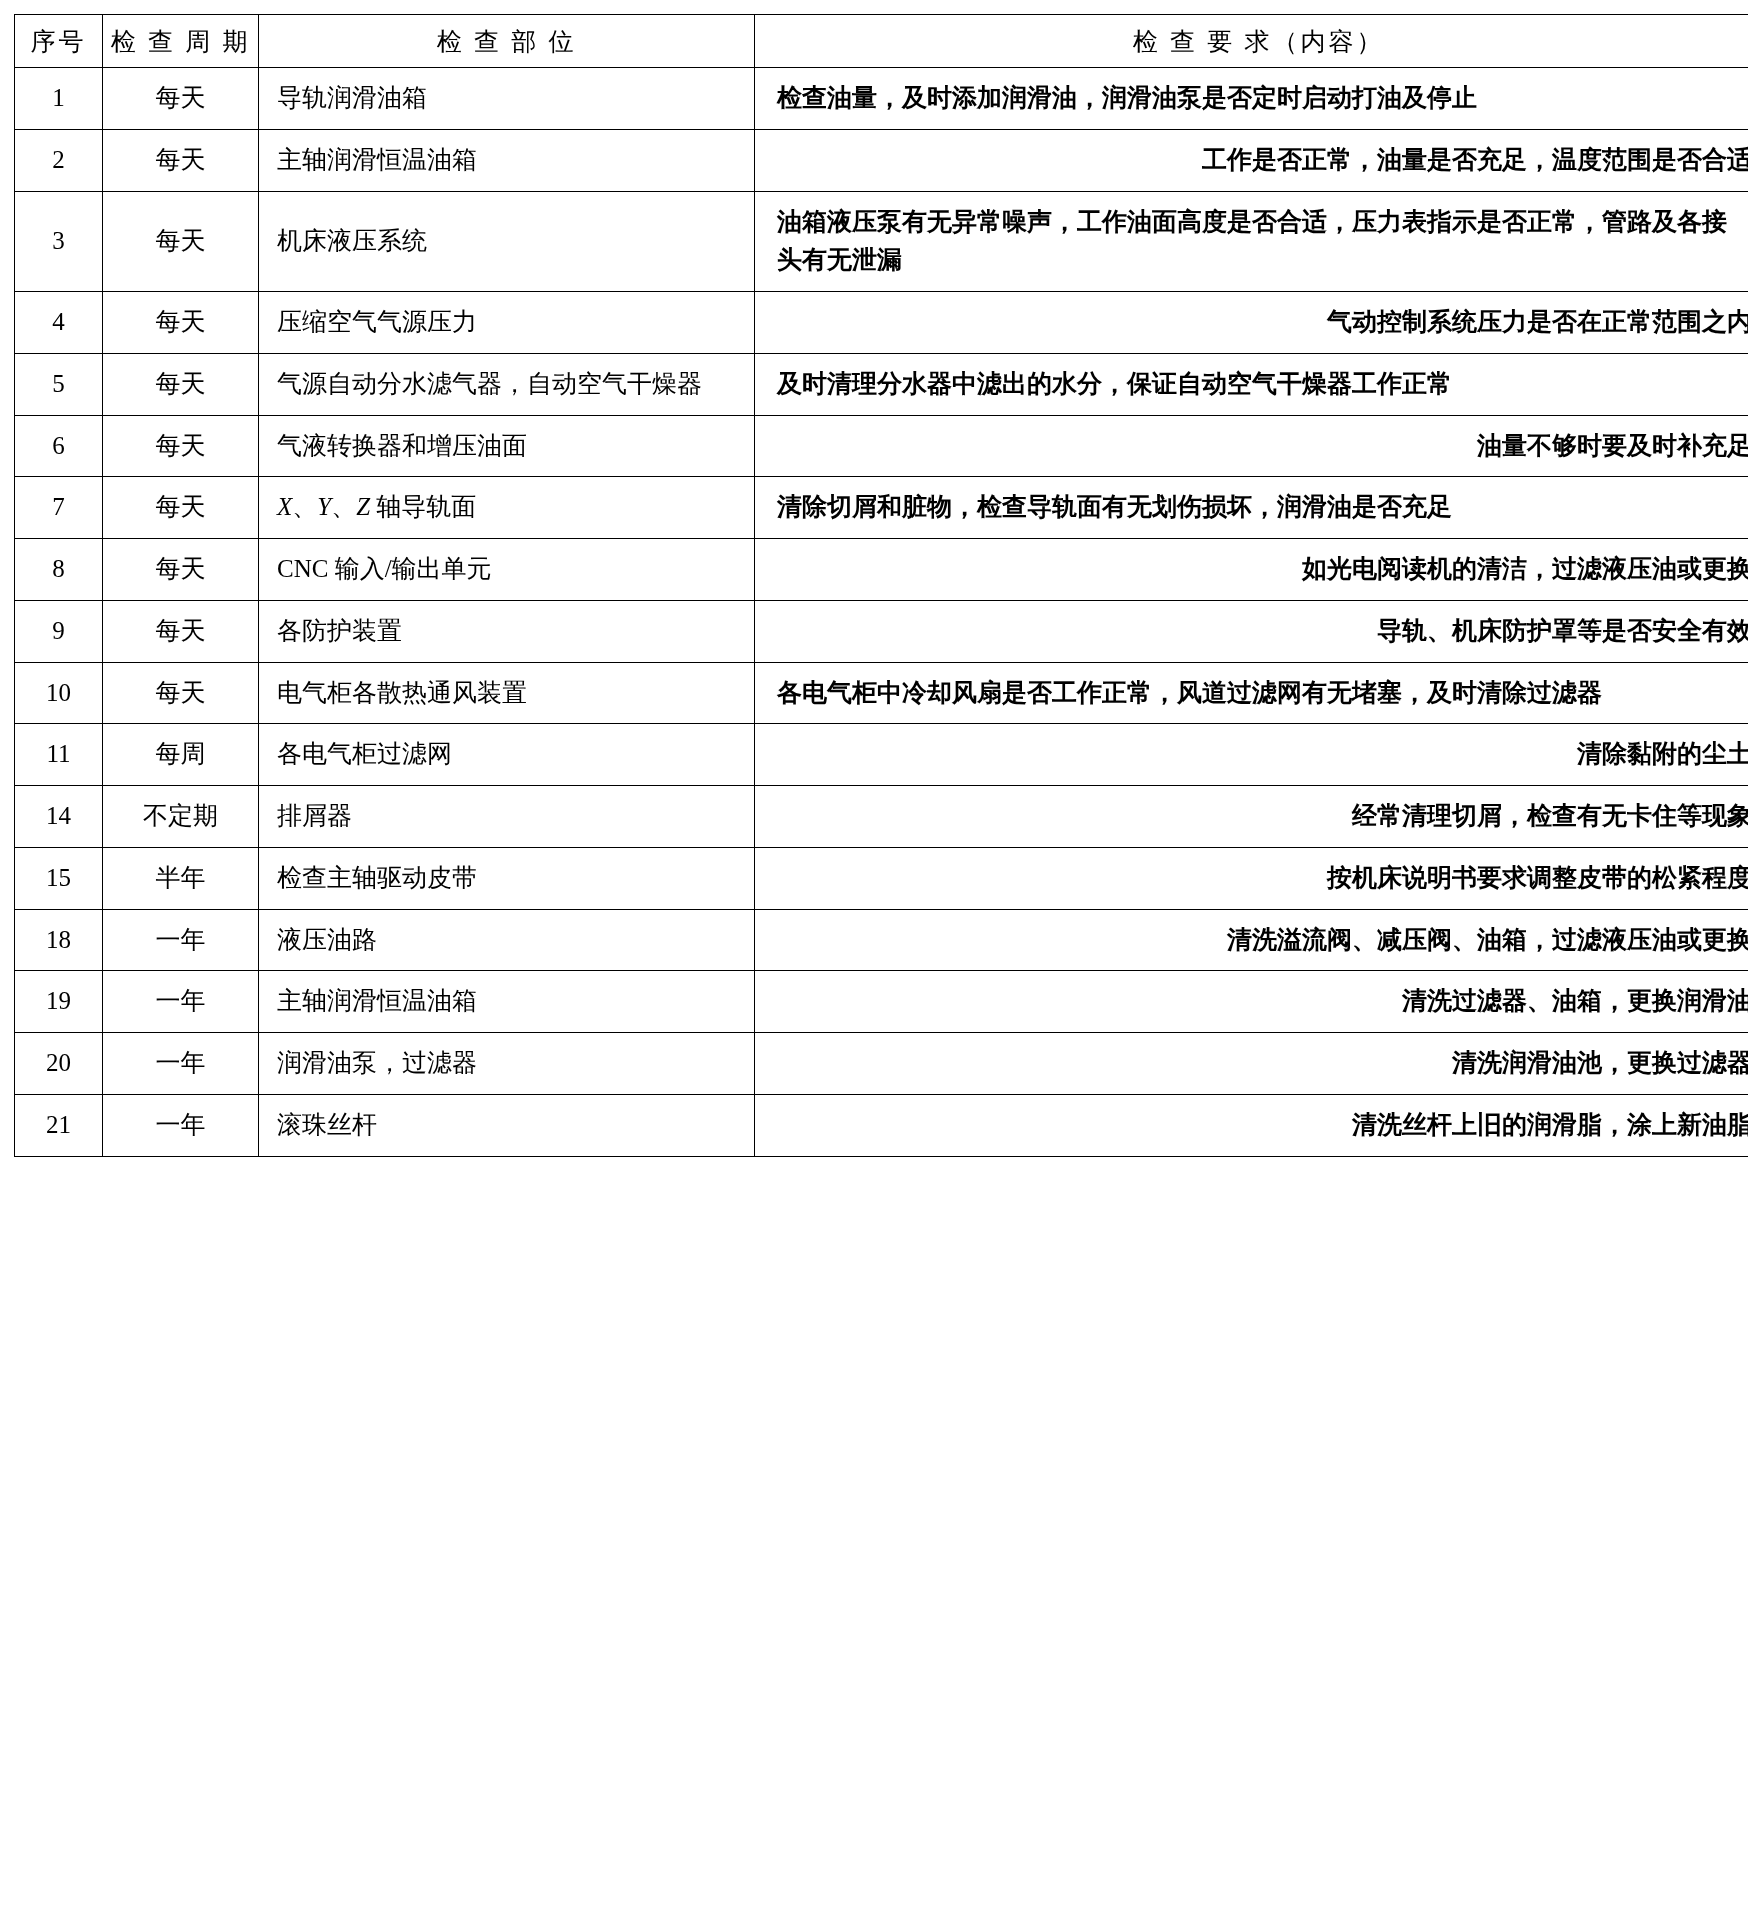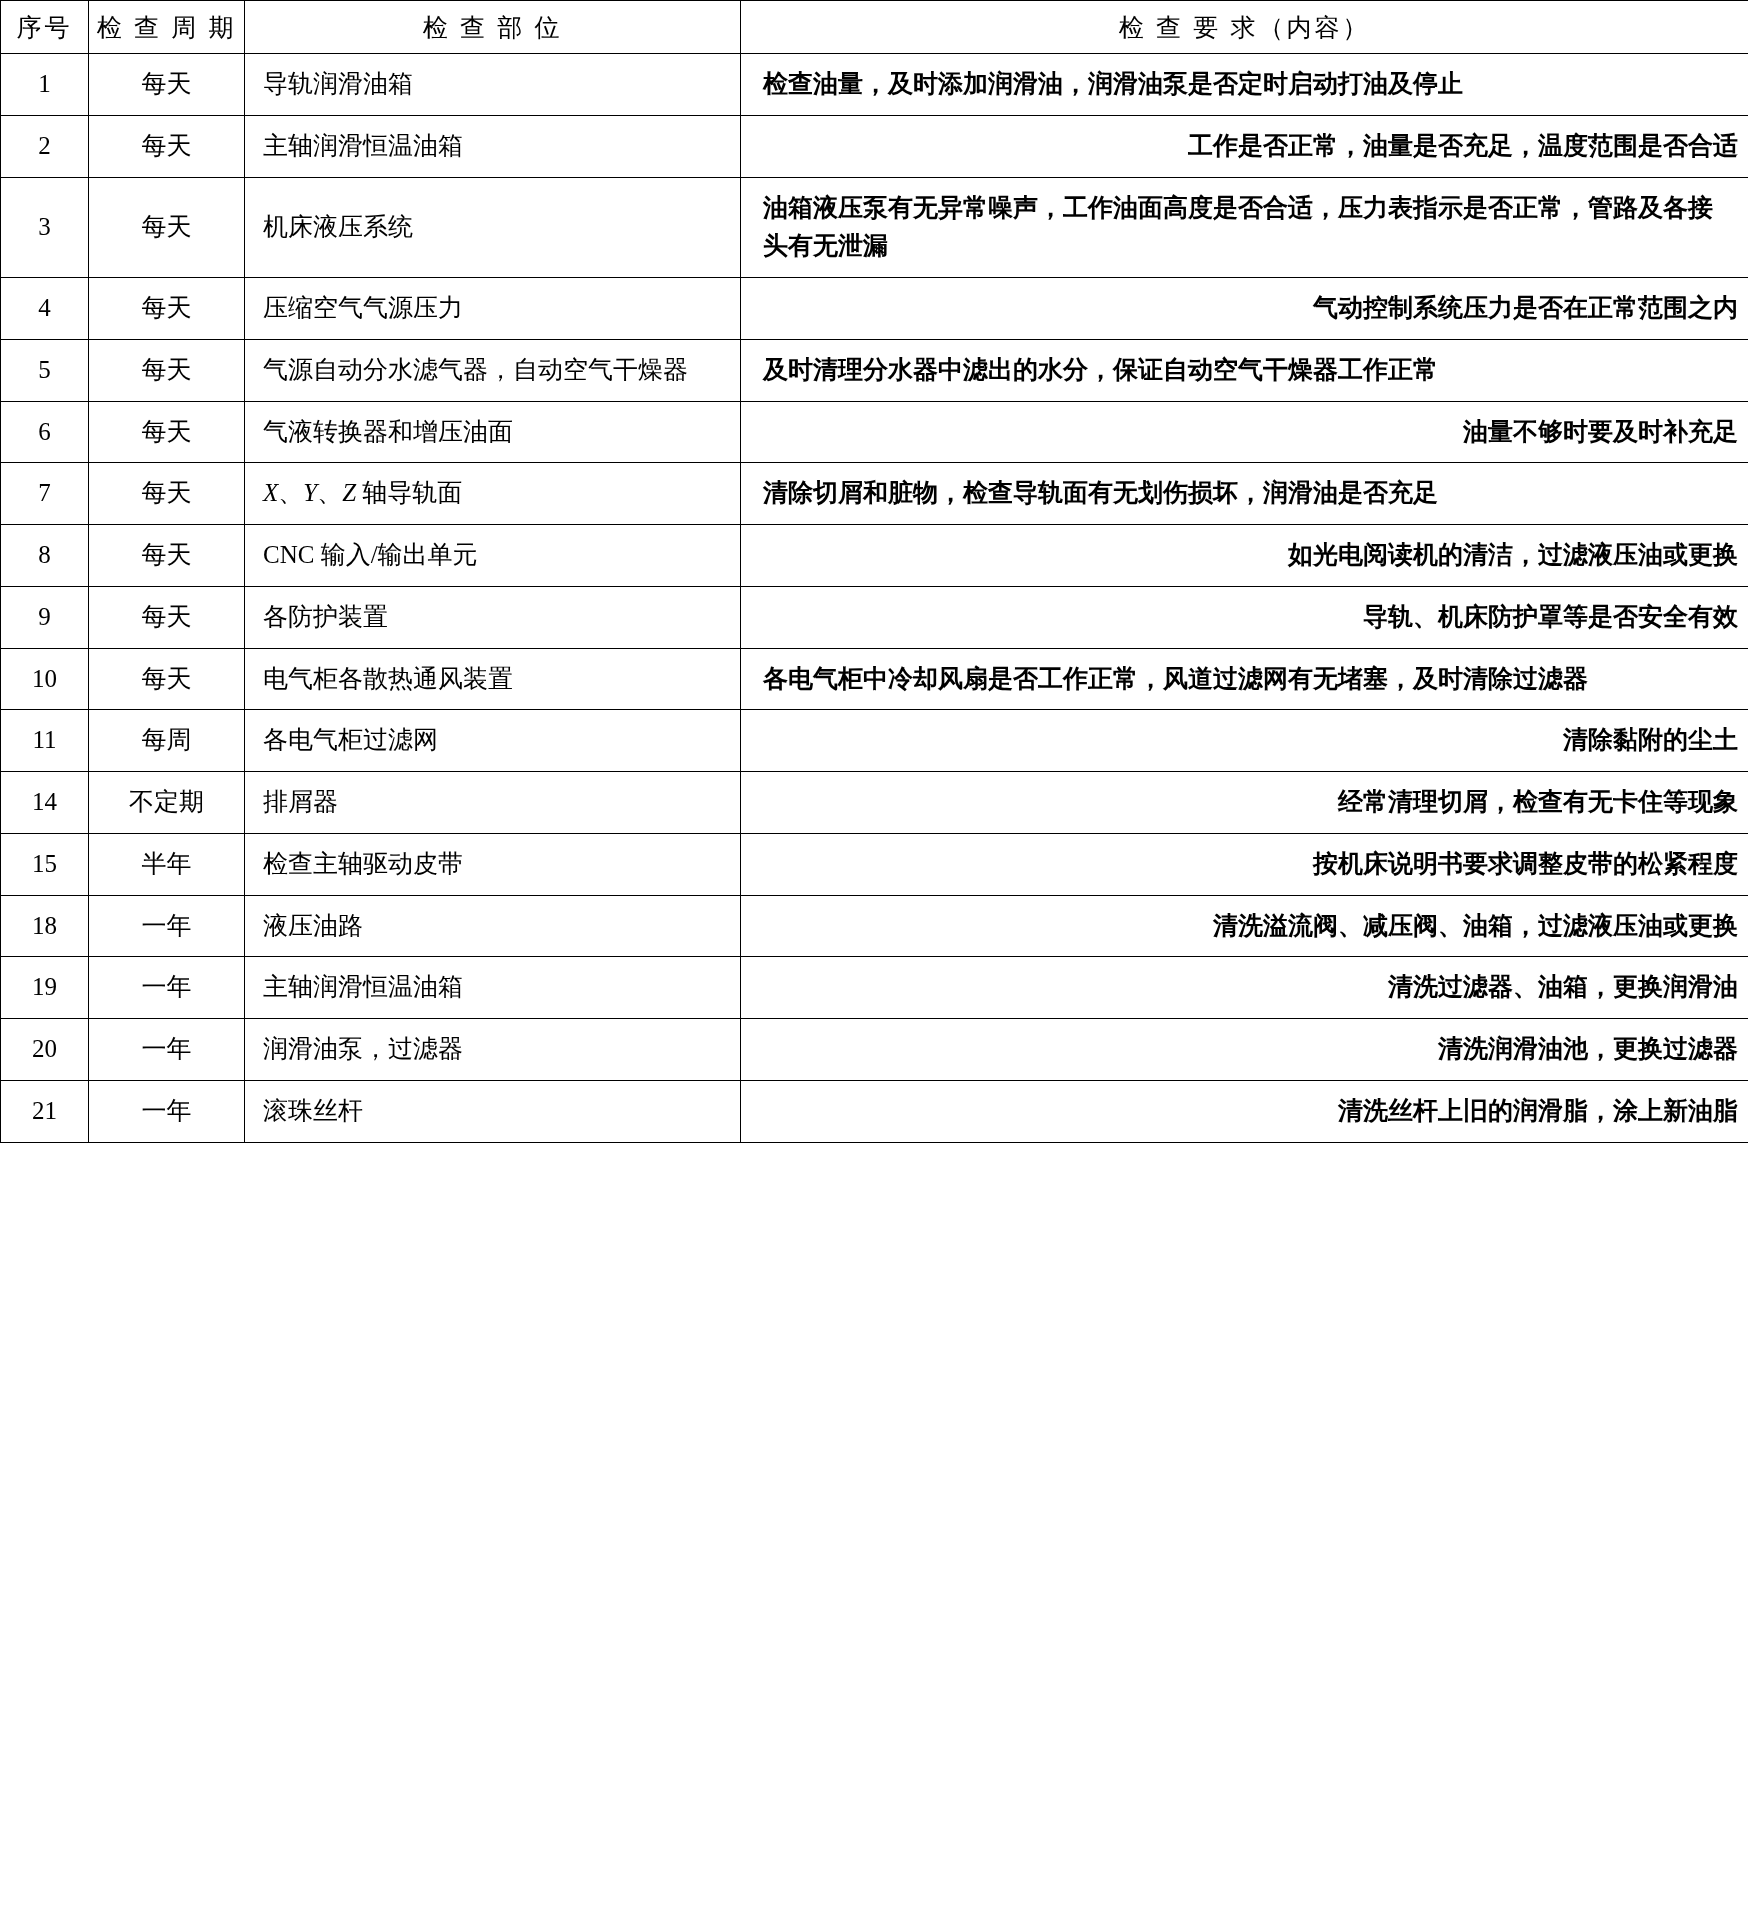--- a/index.html
+++ b/index.html
@@ -8,21 +8,21 @@
     background: #ffffff;
   }
   body {
     font-family: "Liberation Serif", "DejaVu Serif", serif;
     color: #000000;
   }
   .page {
     width: 1748px;
     min-height: 1923px;
     box-sizing: border-box;
-    padding: 0;
+    padding: 14px;
     background: #ffffff;
   }
   table.check-table {
     border-collapse: collapse;
     width: 1748px;
     table-layout: fixed;
     font-size: 25px;
   }
   table.check-table col.c-no    { width: 88px; }
   table.check-table col.c-cycle { width: 156px; }

